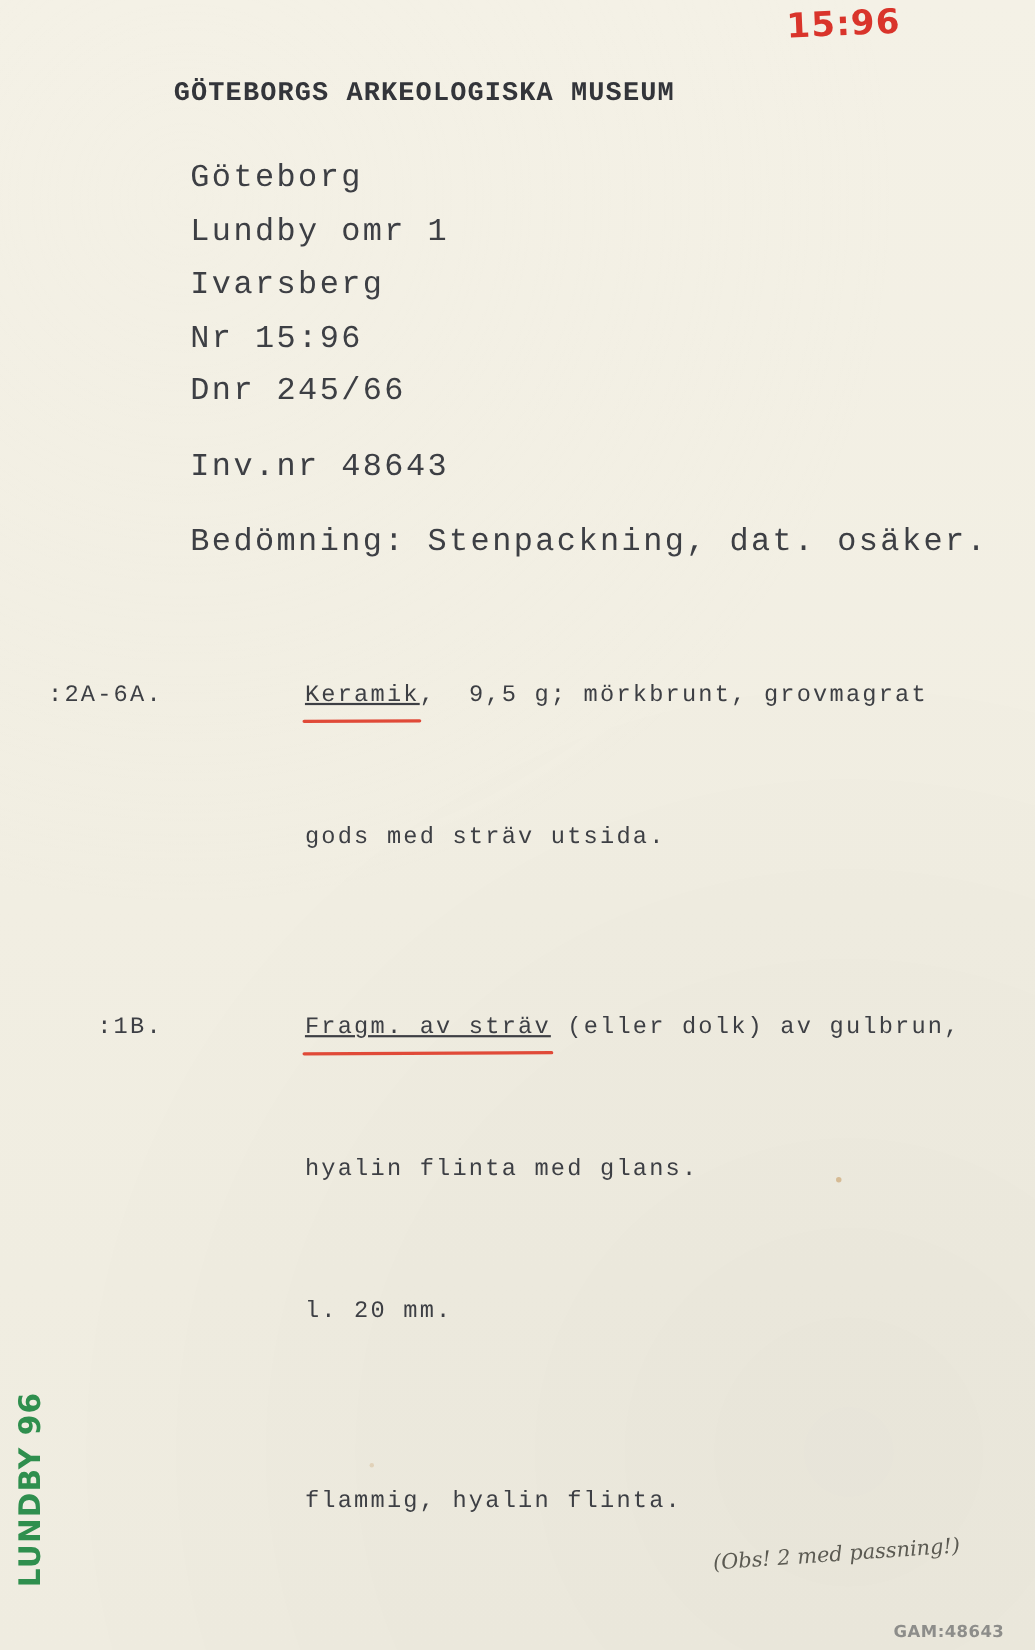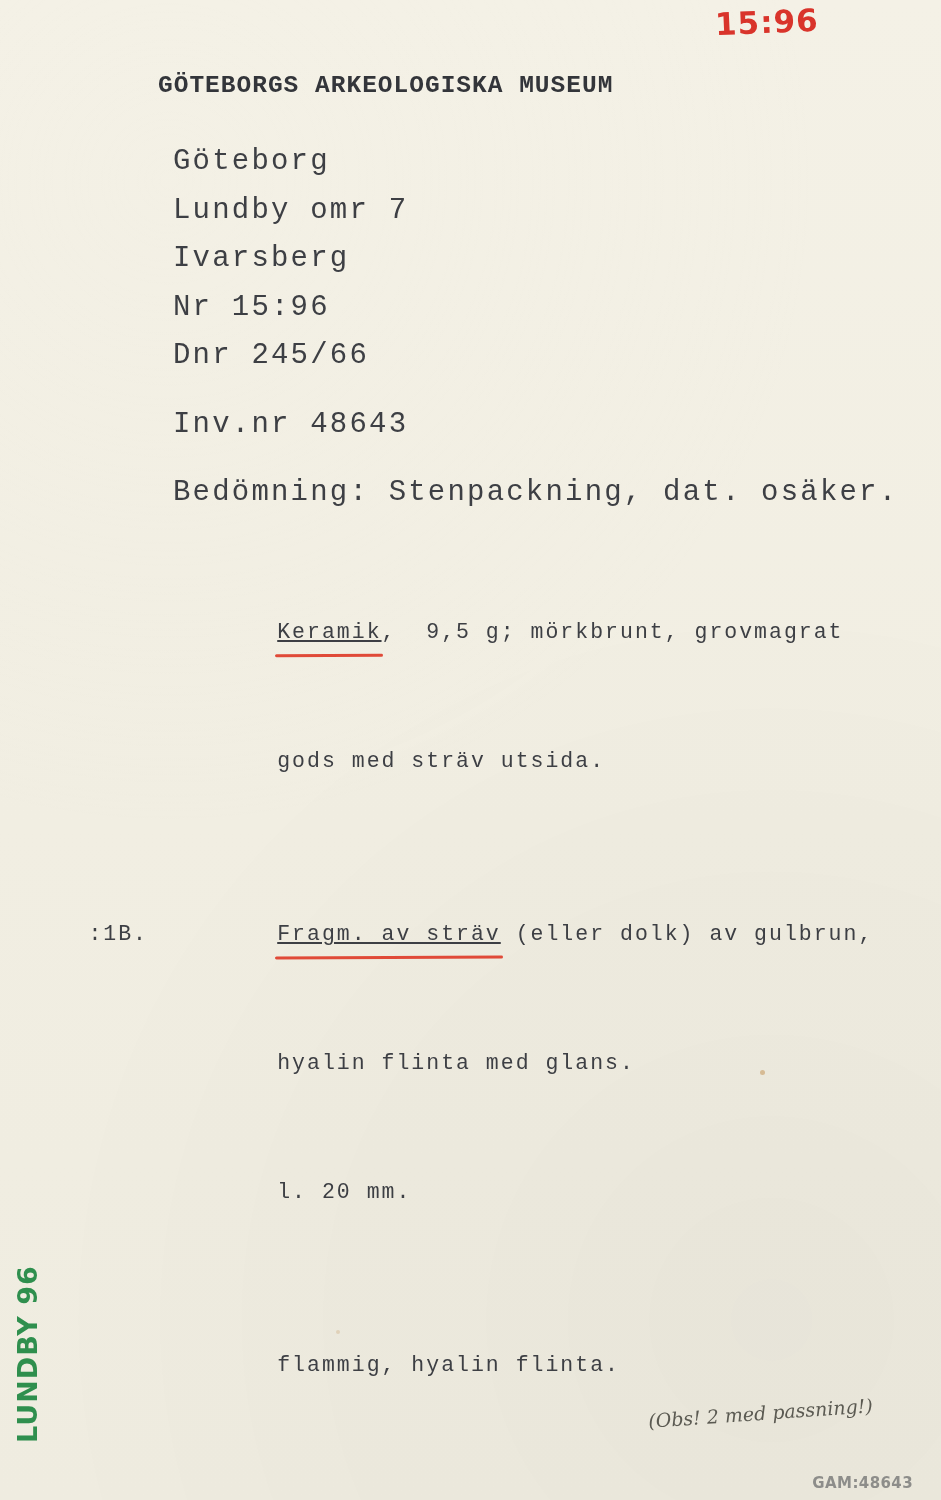--- a/index.html
+++ b/index.html
@@ -176,33 +176,33 @@
 
   <div class="spot" style="left:760px; top:1070px;"></div>
   <div class="spot" style="left:336px; top:1330px; width:4px; height:4px; opacity:.5;"></div>
 
   <div class="handwritten-number">15:96</div>
 
   <div class="museum-title">GÖTEBORGS ARKEOLOGISKA MUSEUM</div>
 
   <div class="meta-block">
     <div class="meta-line">Göteborg</div>
-    <div class="meta-line">Lundby omr 7</div>
+    <div class="meta-line">Lundby omr 1</div>
     <div class="meta-line">Ivarsberg</div>
     <div class="meta-line">Nr 15:96</div>
     <div class="meta-line">Dnr 245/66</div>
     <div class="meta-line gap-before">Inv.nr 48643</div>
     <div class="meta-line gap-before">Bedömning: Stenpackning, dat. osäker.</div>
   </div>
 
   <div class="entries">
 
     <div class="entry">
       <div class="entry-line">
-        <span class="ul">Keramik</span><span>,  9,5 g; mörkbrunt, grovmagrat</span>
+        <span class="tag">:2A-6A.</span><span class="ul">Keramik</span><span>,  9,5 g; mörkbrunt, grovmagrat</span>
       </div>
       <div class="entry-line">
         <span>gods med sträv utsida.</span>
       </div>
     </div>
 
     <div class="entry">
       <div class="entry-line">
         <span class="tag">:1B.</span><span class="ul">Fragm. av sträv</span><span> (eller dolk) av gulbrun,</span>
       </div>

